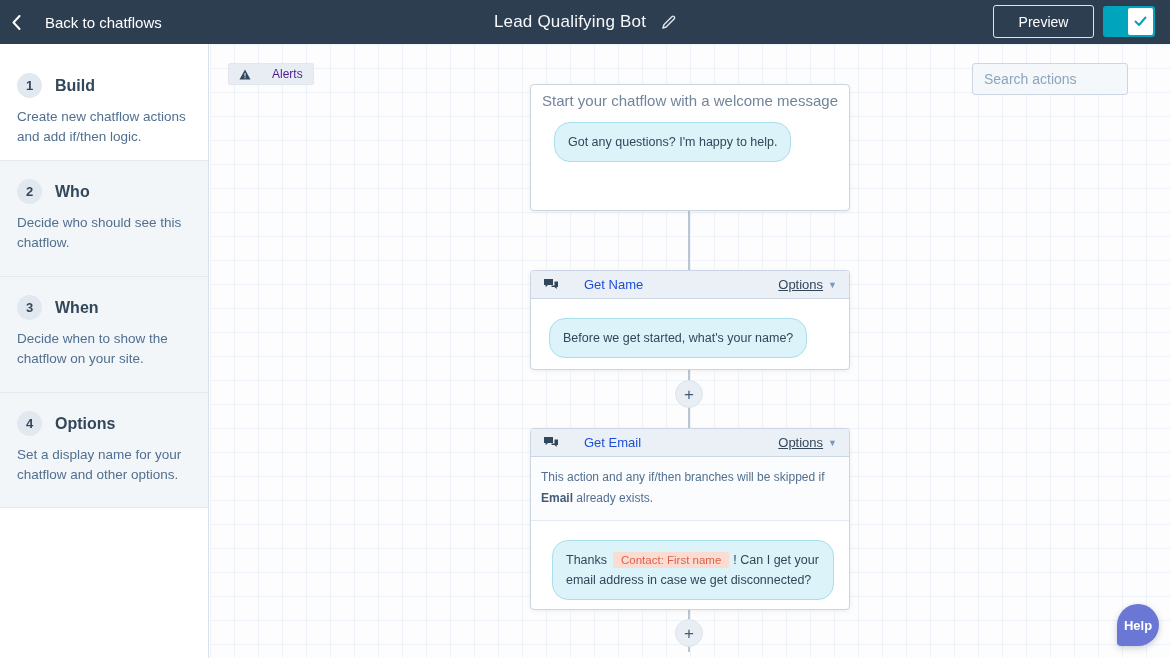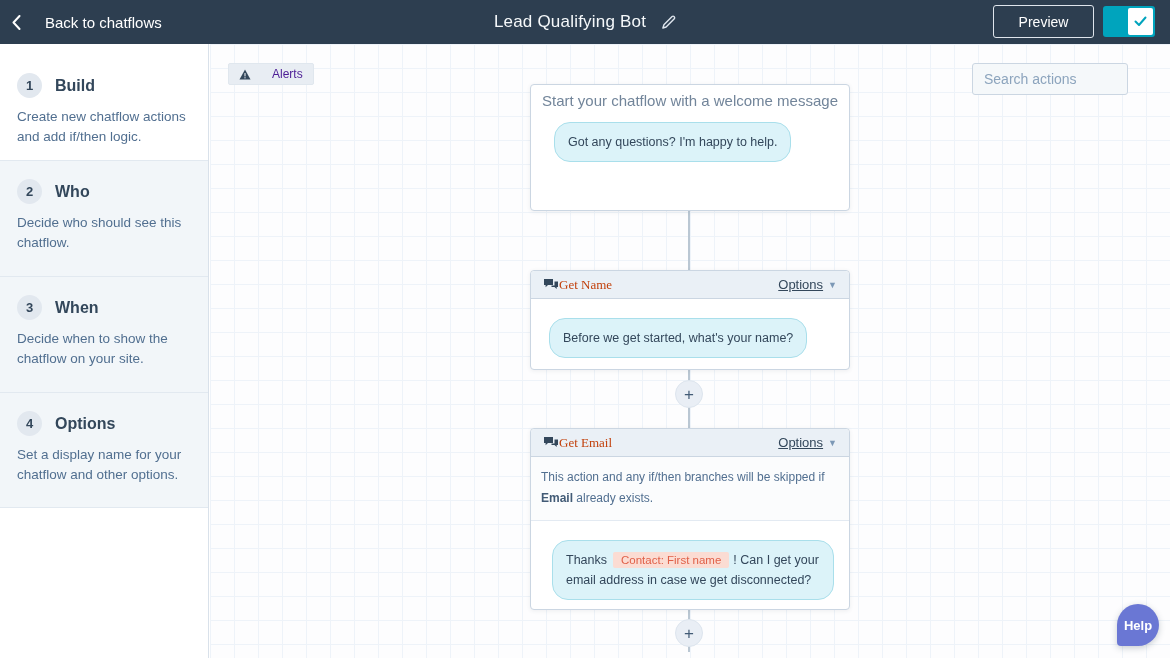--- a/index.html
+++ b/index.html
@@ -49,21 +49,21 @@
   .search-box input { flex:1; border:none; outline:none; background:transparent; padding:0 6px 0 11px;
                       font-size:14px; font-family:inherit; color:#33475b; }
   .search-box input::placeholder { color:#8ca4bd; }
 
   .connector { position:absolute; left:478px; top:167px; width:2px; height:441px; background:#bac7d3; }
 
   .card { position:absolute; left:320px; width:320px; background:#ffffff; border:1px solid #cbd6e2;
           border-radius:4px; box-shadow:0 1px 4px rgba(45,62,80,.08); cursor:pointer; }
   .card-header { height:28px; background:#eaf0f6; border-bottom:1px solid #cbd6e2; border-radius:4px 4px 0 0;
                  display:flex; align-items:center; padding:0 12px; }
-  .card-header-title { font-size:13px; color:#c2410c; margin-left:0; flex:1;font-family:Liberation Serif, serif; }
+  .card-header-title { font-size:13px; color:#1d4ed8; margin-left:25px; flex:1; }
   .options-btn { background:none; border:none; font-family:inherit; font-size:13px; color:#33475b;
                  text-decoration:underline; cursor:pointer; font-weight:500; }
   .caret { margin-left:5px; font-size:9px; color:#7c98b6; }
 
   .bubble { display:inline-block; background:#dcf3f9; border:1px solid #a9dfeb; border-radius:16px;
             padding:9px 13px; font-size:12.5px; color:#33475b; line-height:1.6; cursor:pointer; }
 
   .welcome-card { top:40px; height:127px; text-align:center; }
   .welcome-title { font-size:16px; font-weight:bold; color:#33475b; margin-top:16px; }
   .welcome-sub { font-size:15px; color:#72859a; margin-top:7px; }

